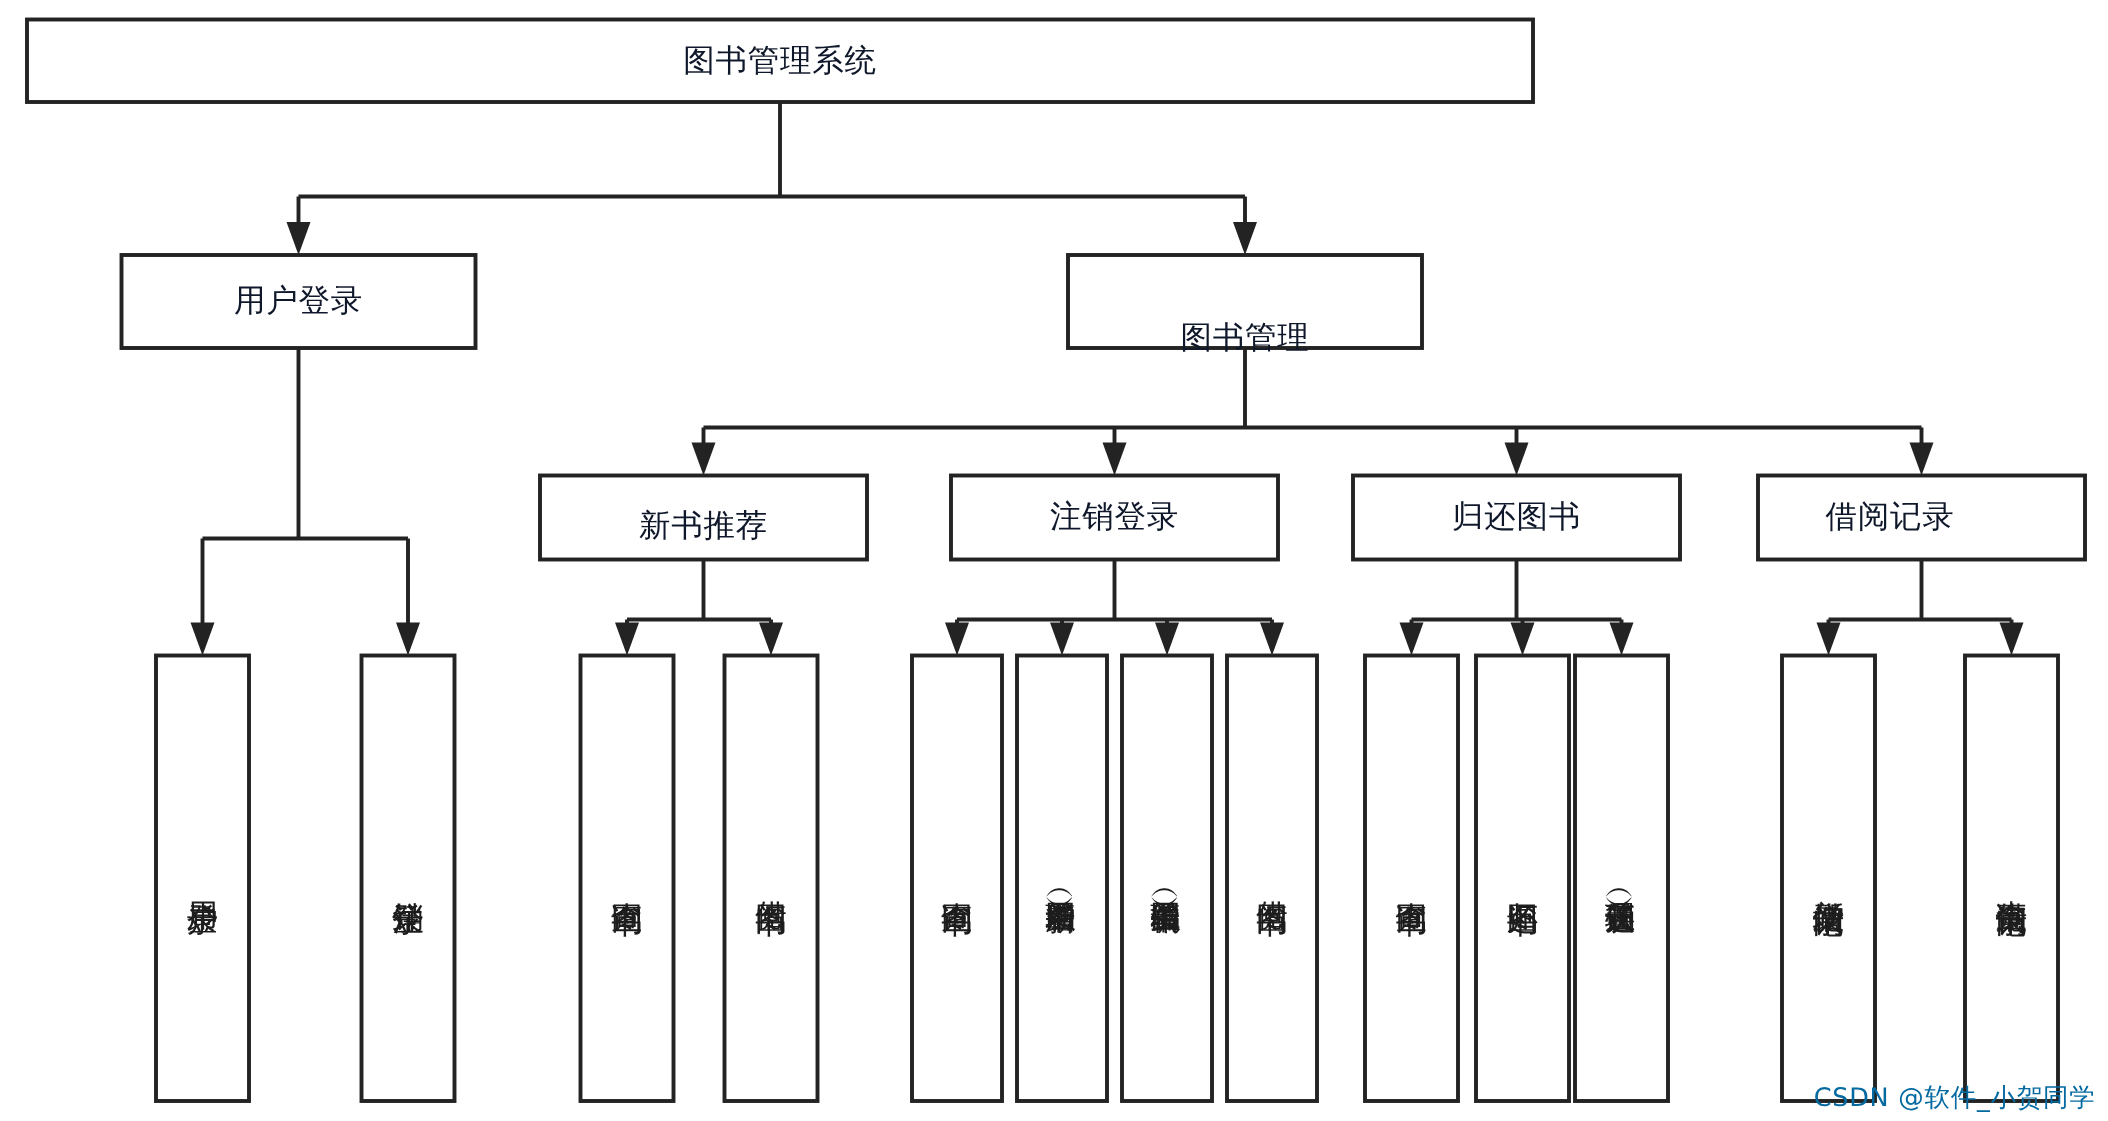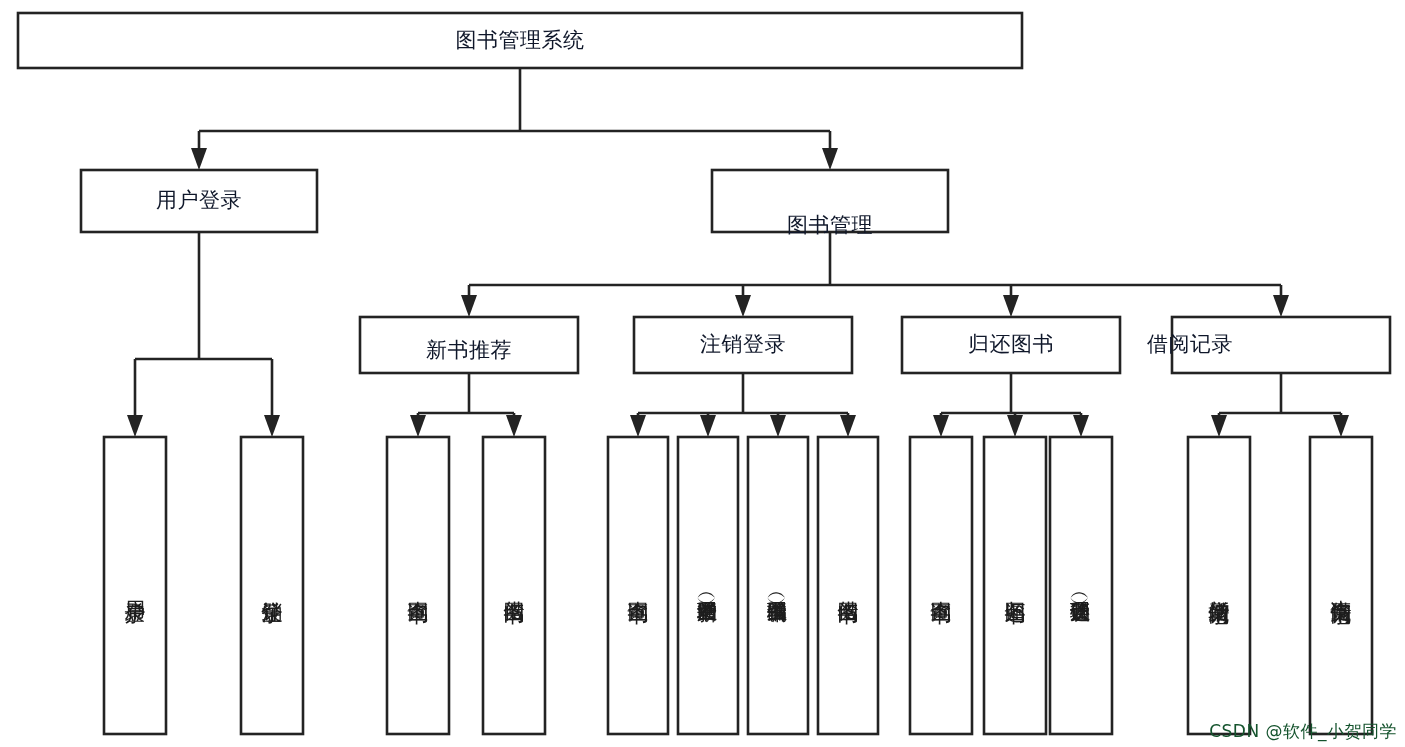--- a/index.html
+++ b/index.html
@@ -63,21 +63,21 @@
     writing-mode: vertical-rl;
     text-orientation: upright;
     pointer-events: none;
     overflow: hidden;
   }
   .watermark {
     position: absolute;
     right: 8px;
     bottom: 4px;
     font-size: 17px;
-    color: #14532d;
+    color: #0369a1;
     letter-spacing: 0.5px;
     white-space: nowrap;
     user-select: none;
   }
 </style>
 </head>
 <body>
 
 <div id="diagram-root">
   <svg class="diagram-canvas" id="diagram-svg" viewBox="0 0 1405 747" xmlns="http://www.w3.org/2000/svg">
@@ -158,21 +158,21 @@
         <rect x="1310" y="437" width="62" height="297" class="node-box" rx="0"></rect>
       </g>
   </svg>
   <div id="labels-layer">
       <div class="node-label-h" style="left: 18px; top: 13px; width: 1004px; height: 55px;">图书管理系统</div>
       <div class="node-label-h" style="left: 81px; top: 170px; width: 236px; height: 62px;">用户登录</div>
       <div class="node-label-h" style="left: 712px; top: 170px; width: 236px; height: 62px; margin-top: 25px;">图书管理</div>
       <div class="node-label-h" style="left: 360px; top: 317px; width: 218px; height: 68px;">新书推荐</div>
       <div class="node-label-h" style="left: 634px; top: 317px; width: 218px; height: 56px;">注销登录</div>
       <div class="node-label-h" style="left: 902px; top: 317px; width: 218px; height: 56px;">归还图书</div>
-      <div class="node-label-h" style="left: 1102px; top: 317px; width: 176px; height: 56px;">借阅记录</div>
+      <div class="node-label-h" style="left: 1172px; top: 317px; width: 176px; height: 56px;">借阅记录</div>
       <div class="node-label-v" style="left: 104px; top: 437px; width: 62px; height: 297px;">用户登录</div>
       <div class="node-label-v" style="left: 241px; top: 437px; width: 62px; height: 297px;">注销登录</div>
       <div class="node-label-v" style="left: 387px; top: 437px; width: 62px; height: 297px;">查询图书</div>
       <div class="node-label-v" style="left: 483px; top: 437px; width: 62px; height: 297px;">借阅图书</div>
       <div class="node-label-v" style="left: 608px; top: 437px; width: 60px; height: 297px;">查询图书</div>
       <div class="node-label-v" style="left: 678px; top: 437px; width: 60px; height: 297px; font-size: 20px; letter-spacing: 0px;">新增图书（管理员）</div>
       <div class="node-label-v" style="left: 748px; top: 437px; width: 60px; height: 297px; font-size: 20px; letter-spacing: 0px;">编辑图书（管理员）</div>
       <div class="node-label-v" style="left: 818px; top: 437px; width: 60px; height: 297px;">借阅图书</div>
       <div class="node-label-v" style="left: 910px; top: 437px; width: 62px; height: 297px;">查询图书</div>
       <div class="node-label-v" style="left: 984px; top: 437px; width: 62px; height: 297px;">归还图书</div>

